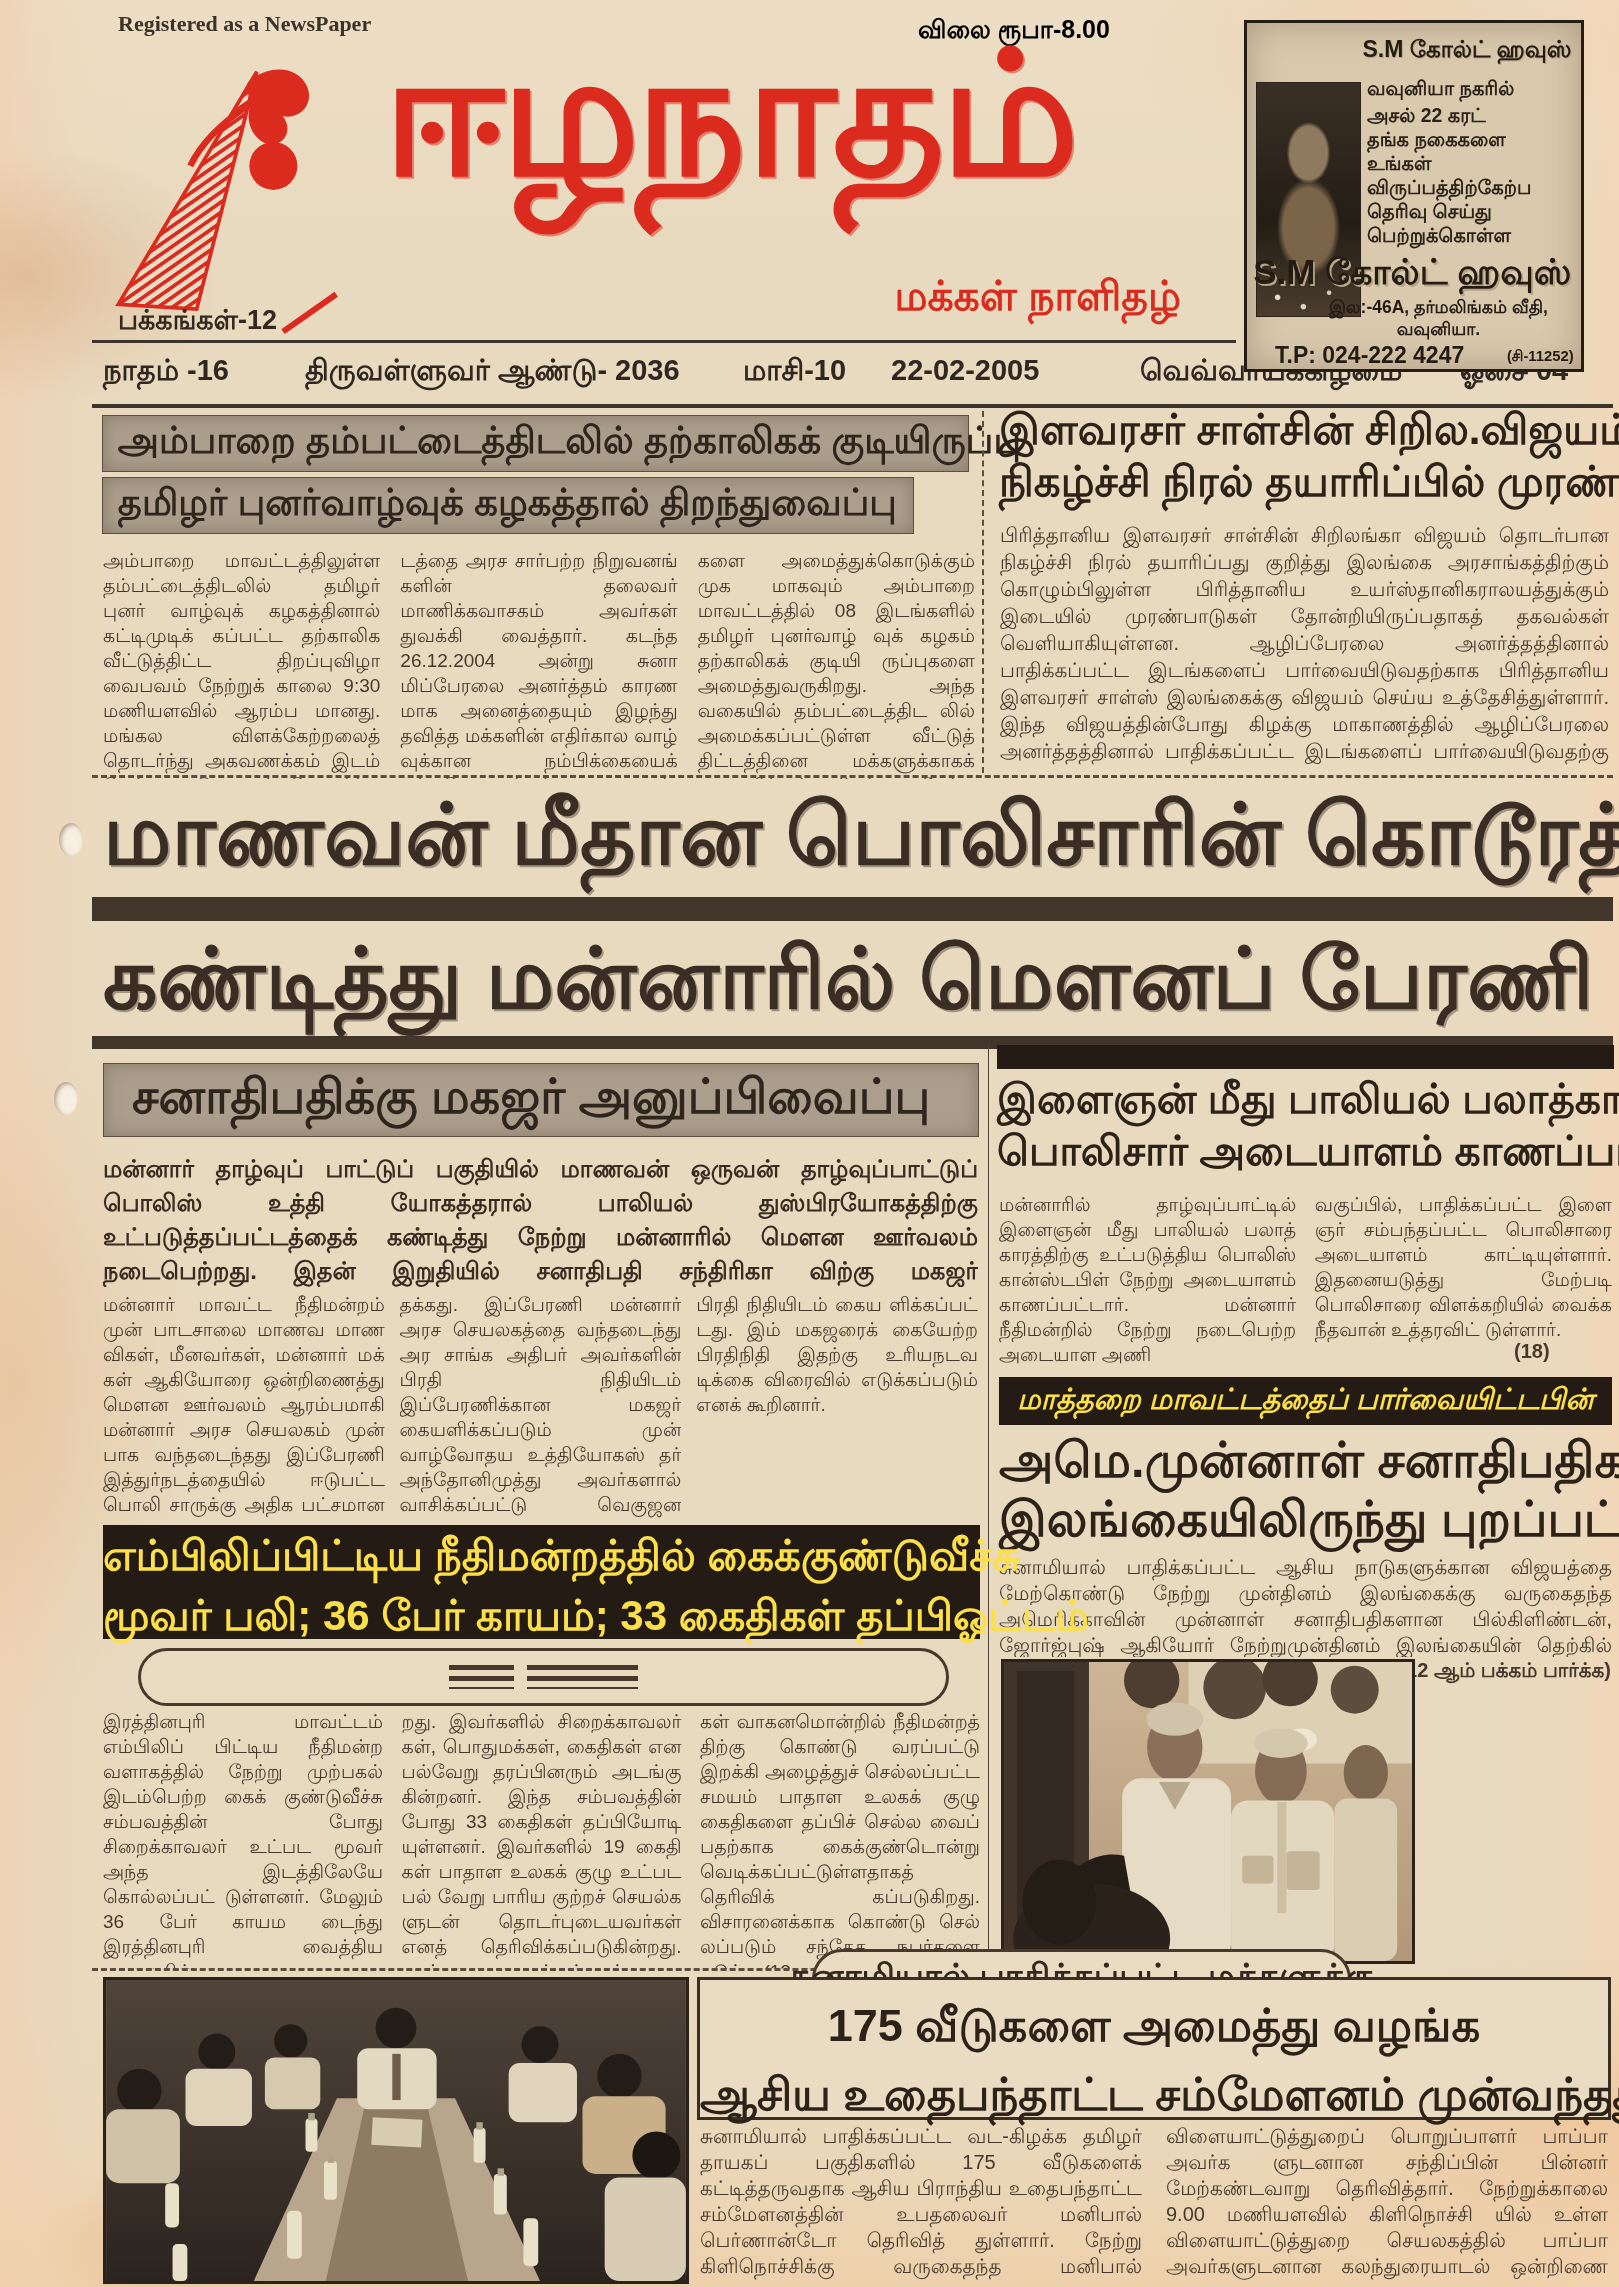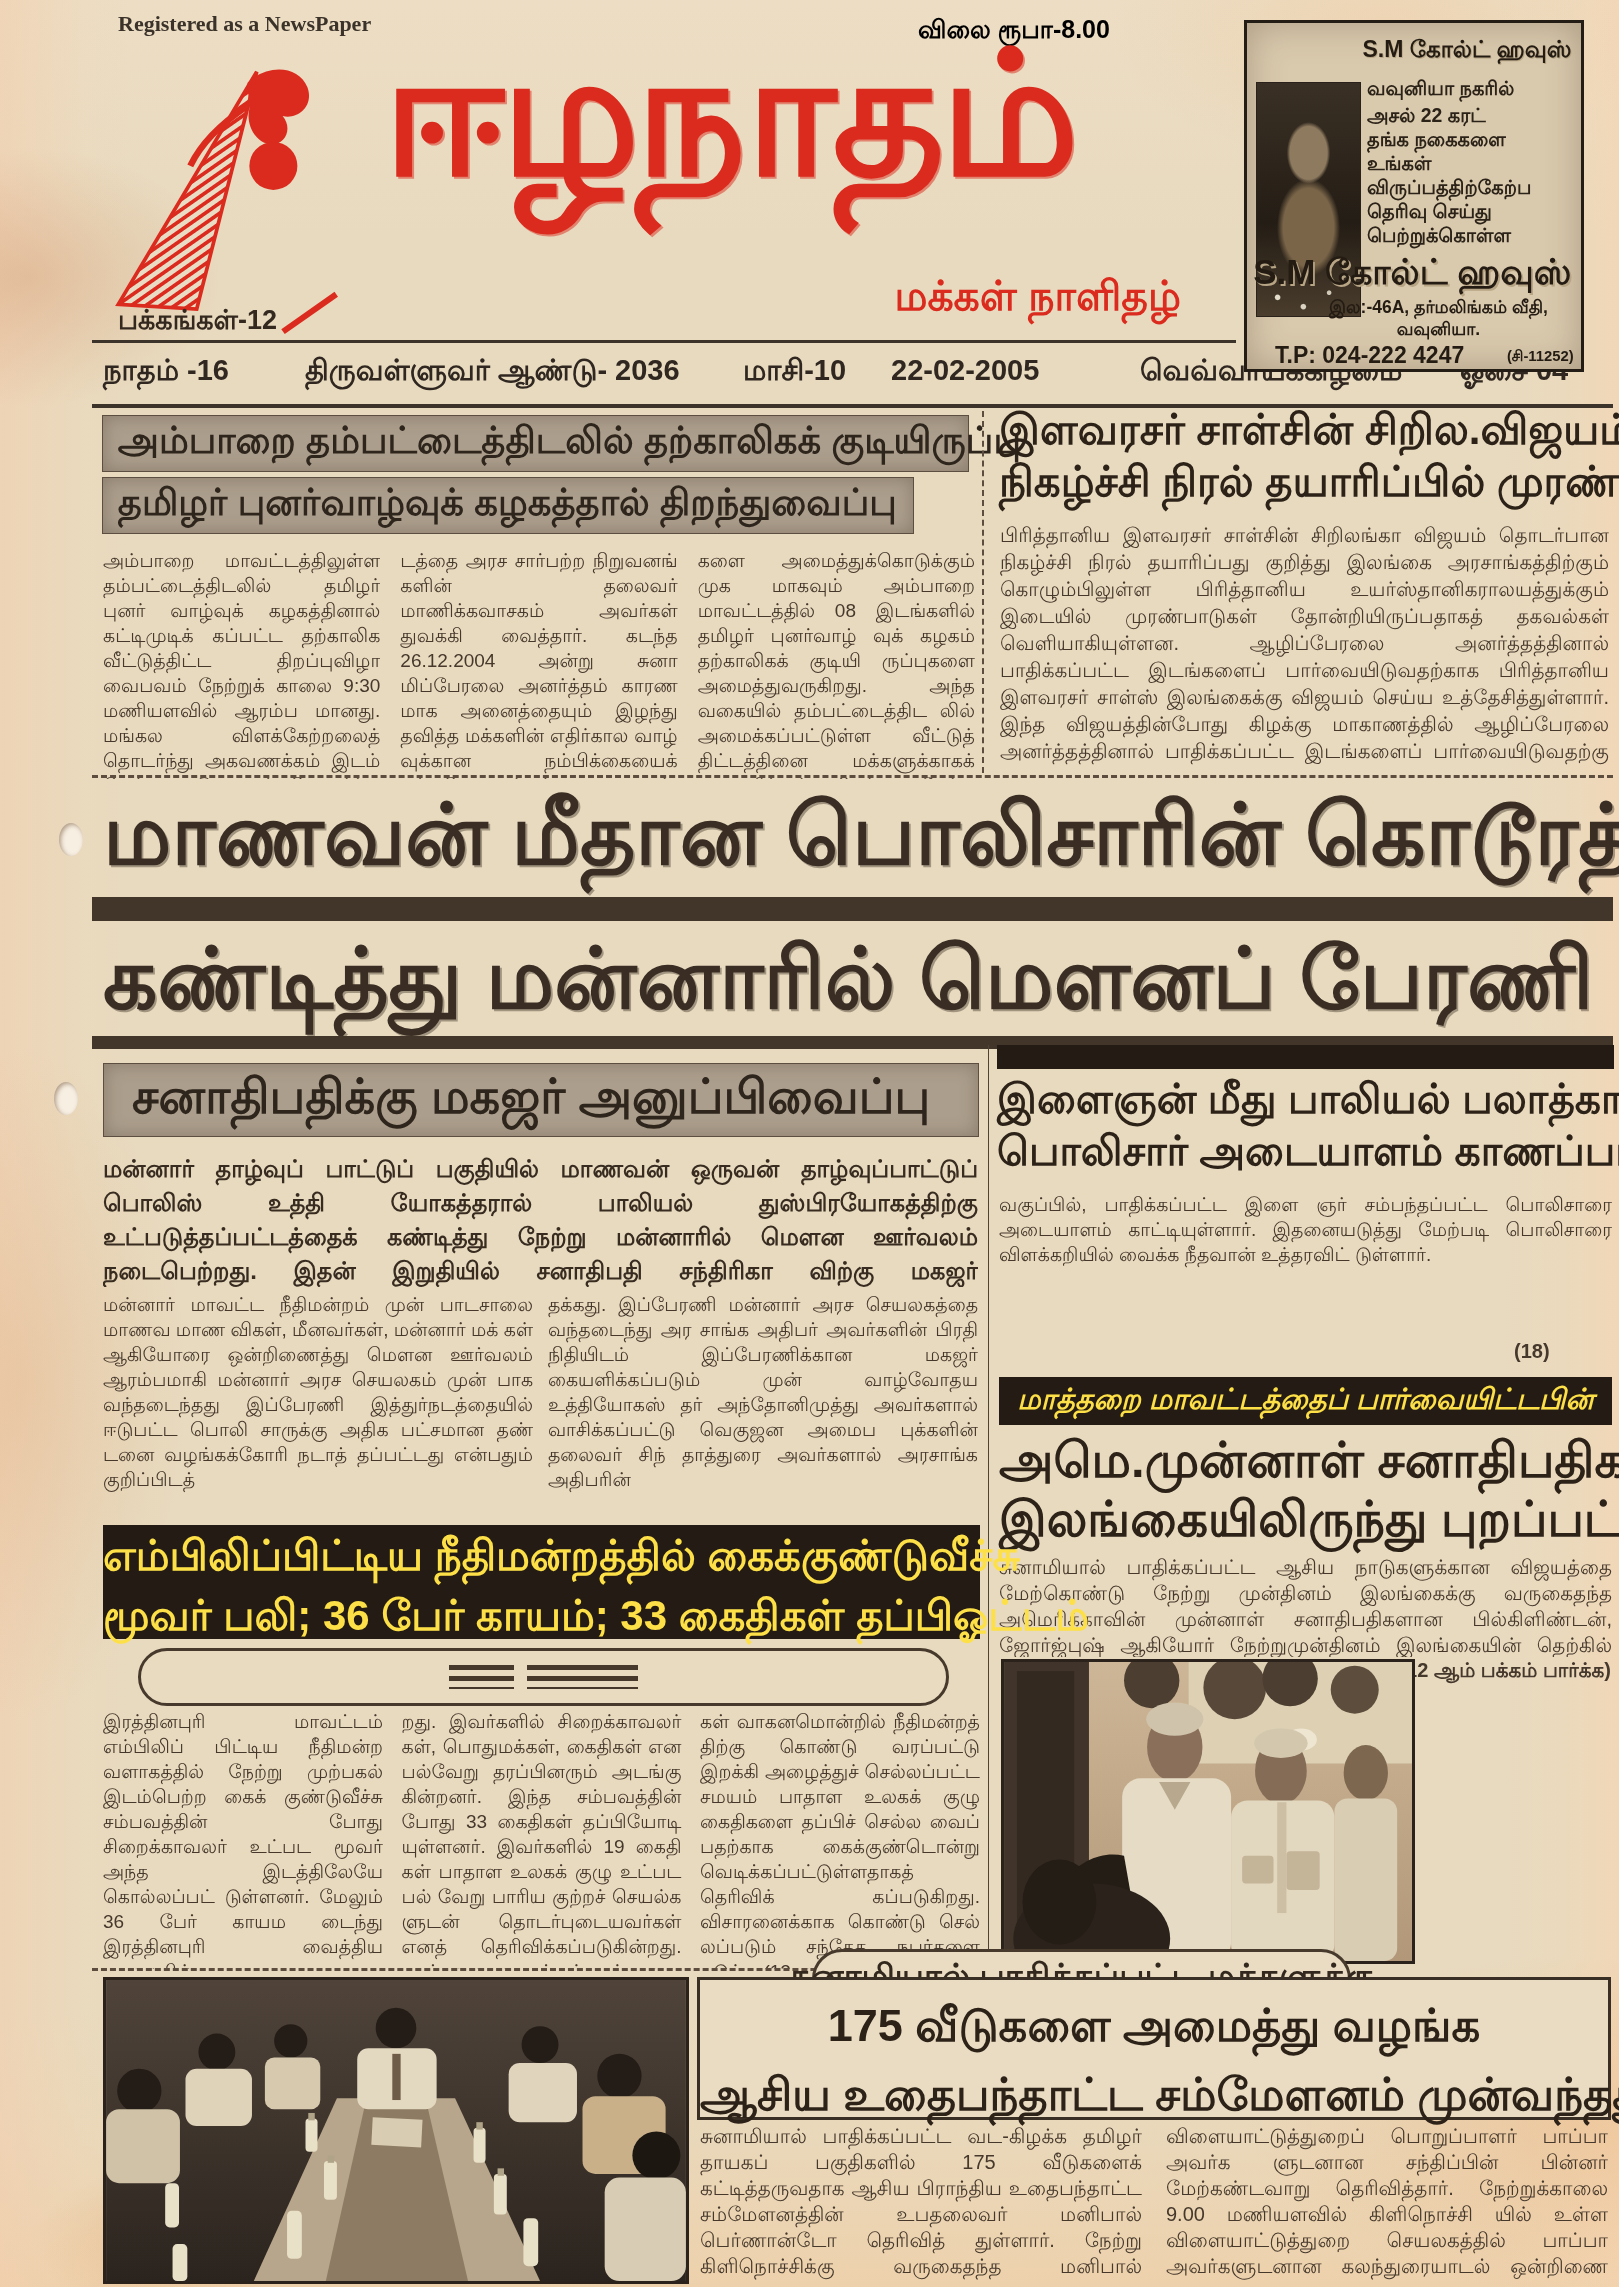--- a/index.html
+++ b/index.html
@@ -156,28 +156,30 @@
 <div class="abs bannerline" style="left:103px;top:786px;">மாணவன் மீதான பொலிசாரின் கொடூரத்தை</div>
 <div class="abs bannerbar" style="left:92px;top:897px;width:1521px;height:24px;"></div>
 <div class="abs bannerline" style="left:103px;top:930px;">கண்டித்து மன்னாரில் மௌனப் பேரணி</div>
 <div class="abs bannerbar" style="left:92px;top:1036px;width:1521px;height:13px;"></div>
 
 <div class="abs strip z" style="left:103px;top:1063px;width:831px;height:72px;font-size:48px;padding-left:28px;">சனாதிபதிக்கு மகஜர் அனுப்பிவைப்பு</div>
 <div class="abs lead" style="left:103px;top:1152px;width:875px;height:135px;overflow:hidden;">மன்னார் தாழ்வுப் பாட்டுப் பகுதியில் மாணவன் ஒருவன் தாழ்வுப்பாட்டுப் பொலிஸ் உத்தி யோகத்தரால் பாலியல் துஸ்பிரயோகத்திற்கு உட்படுத்தப்பட்டத்தைக் கண்டித்து நேற்று மன்னாரில் மௌன ஊர்வலம் நடைபெற்றது. இதன் இறுதியில் சனாதிபதி சந்திரிகா விற்கு மகஜர் அனுப்பிவைக்கப்பட்டது.</div>
 <div class="abs cols" style="left:103px;top:1292px;width:875px;height:229px;gap:14.8px;">
   <div class="bodycol" style="flex:1;">மன்னார் மாவட்ட நீதிமன்றம் முன் பாடசாலை மாணவ மாண விகள், மீனவர்கள், மன்னார் மக் கள் ஆகியோரை ஒன்றிணைத்து மௌன ஊர்வலம் ஆரம்பமாகி மன்னார் அரச செயலகம் முன் பாக வந்தடைந்தது இப்பேரணி இத்துர்நடத்தையில் ஈடுபட்ட பொலி சாருக்கு அதிக பட்சமான தண் டனை வழங்கக்கோரி நடாத் தப்பட்டது என்பதும் குறிப்பிடத்</div>
   <div class="bodycol" style="flex:1;">தக்கது. இப்பேரணி மன்னார் அரச செயலகத்தை வந்தடைந்து அர சாங்க அதிபர் அவர்களின் பிரதி நிதியிடம் இப்பேரணிக்கான மகஜர் கையளிக்கப்படும் முன் வாழ்வோதய உத்தியோகஸ் தர் அந்தோனிமுத்து அவர்களால் வாசிக்கப்பட்டு வெகுஜன அமைப புக்களின் தலைவர் சிந் தாத்துரை அவர்களால் அரசாங்க அதிபரின்</div>
+  <div class="bodycol" style="flex:1;">பிரதி நிதியிடம் கைய ளிக்கப்பட் டது. இம் மகஜரைக் கையேற்ற பிரதிநிதி இதற்கு உரியநடவ டிக்கை விரைவில் எடுக்கப்படும் எனக் கூறினார்.</div>
 </div>
 
 <div class="abs solid-v" style="left:988px;top:1045px;height:919px;"></div>
 
 <div class="abs blackbox" style="left:997px;top:1045px;width:617px;height:24px;"></div>
 <div class="abs centerhead" style="left:997px;top:1076px;width:617px;font-size:41px;">இளைஞன் மீது பாலியல் பலாத்காரம்;</div>
 <div class="abs centerhead" style="left:997px;top:1128px;width:617px;font-size:41px;">பொலிசார் அடையாளம் காணப்பட்டார்</div>
 <div class="abs cols" style="left:999px;top:1192px;width:613px;height:172px;gap:18.5px;">
+  <div class="bodycol" style="flex:1;">மன்னாரில் தாழ்வுப்பாட்டில் இளைஞன் மீது பாலியல் பலாத் காரத்திற்கு உட்படுத்திய பொலிஸ் கான்ஸ்டபிள் நேற்று அடையாளம் காணப்பட்டார். மன்னார் நீதிமன்றில் நேற்று நடைபெற்ற அடையாள அணி</div>
   <div class="bodycol" style="flex:1;">வகுப்பில், பாதிக்கப்பட்ட இளை ஞர் சம்பந்தப்பட்ட பொலிசாரை அடையாளம் காட்டியுள்ளார். இதனையடுத்து மேற்படி பொலிசாரை விளக்கறியில் வைக்க நீதவான் உத்தரவிட் டுள்ளார்.</div>
 </div>
 <div class="abs contmark z" style="left:1514px;top:1340px;font-size:20px;">(18)</div>
 
 <div class="abs blackbox" style="left:999px;top:1377px;width:613px;height:48px;display:flex;align-items:center;justify-content:center;">
   <div class="line" style="font-size:29px;font-style:italic;">மாத்தறை மாவட்டத்தைப் பார்வையிட்டபின்</div>
 </div>
 <div class="abs centerhead" style="left:999px;top:1432px;width:613px;font-size:49px;">அமெ.முன்னாள் சனாதிபதிகள்</div>
 <div class="abs centerhead" style="left:999px;top:1491px;width:613px;font-size:49px;">இலங்கையிலிருந்து புறப்பட்டனர்</div>
 <div class="abs bodycol" style="left:999px;top:1554px;width:613px;height:103px;font-size:20px;line-height:26px;">சுனாமியால் பாதிக்கப்பட்ட ஆசிய நாடுகளுக்கான விஜயத்தை மேற்கொண்டு நேற்று முன்தினம் இலங்கைக்கு வருகைதந்த அமெரிக்காவின் முன்னாள் சனாதிபதிகளான பில்கிளிண்டன், ஜோர்ஜ்புஷ் ஆகியோர் நேற்றுமுன்தினம் இலங்கையின் தெற்கில் திக்குச்சண்ணு பார்வையிட்டு விட்டு நேற்றுப் பிற பல புறப்பட்டுச் சென்றுள்ளனர்.</div>

